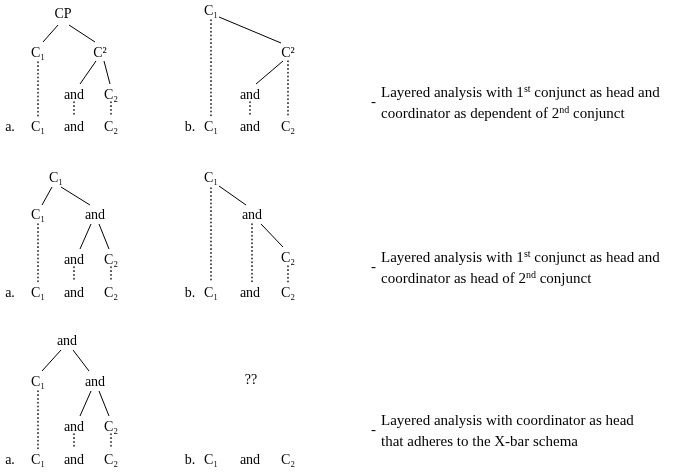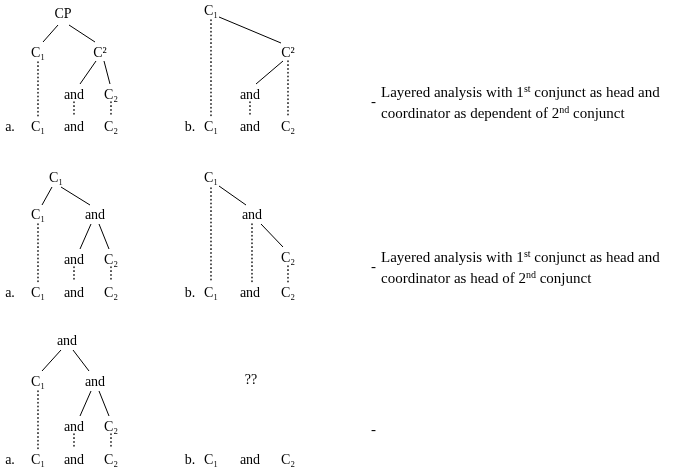--- a/index.html
+++ b/index.html
@@ -136,14 +136,15 @@
   <span class="node" style="left:74px;top:452px">and</span>
   <span class="node" style="left:111px;top:452px">C₂</span>
 
   <span class="node" style="left:251px;top:372px">??</span>
   <span class="node" style="left:190px;top:452px">b.</span>
   <span class="node" style="left:211px;top:452px">C₁</span>
   <span class="node" style="left:250px;top:452px">and</span>
   <span class="node" style="left:288px;top:452px">C₂</span>
 
   <span class="note-dash" style="left:371px;top:422px">-</span>
+  <div class="note" style="left:381px;top:410px;width:258px"><span>Layered analysis with coordinator as head that adheres to the X-bar schema</span><span class="sup"></span><span></span><span class="sup"></span><span></span></div>
 
 </div>
 
 </body></html>

